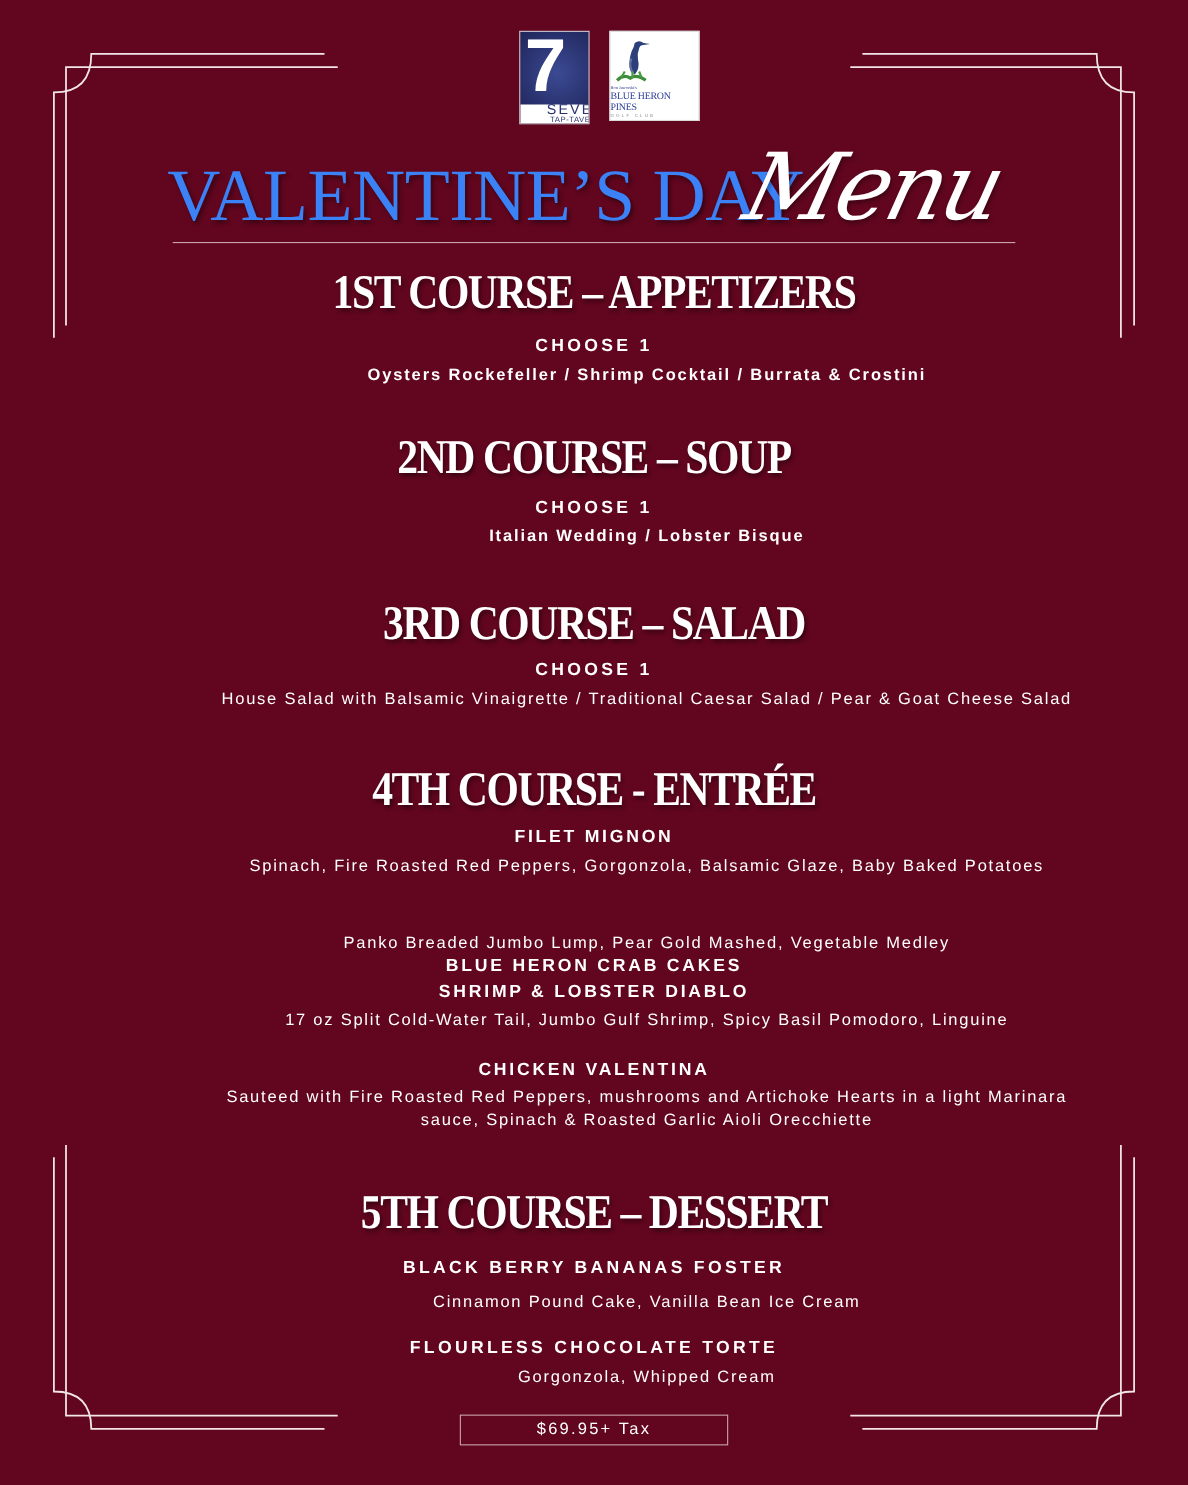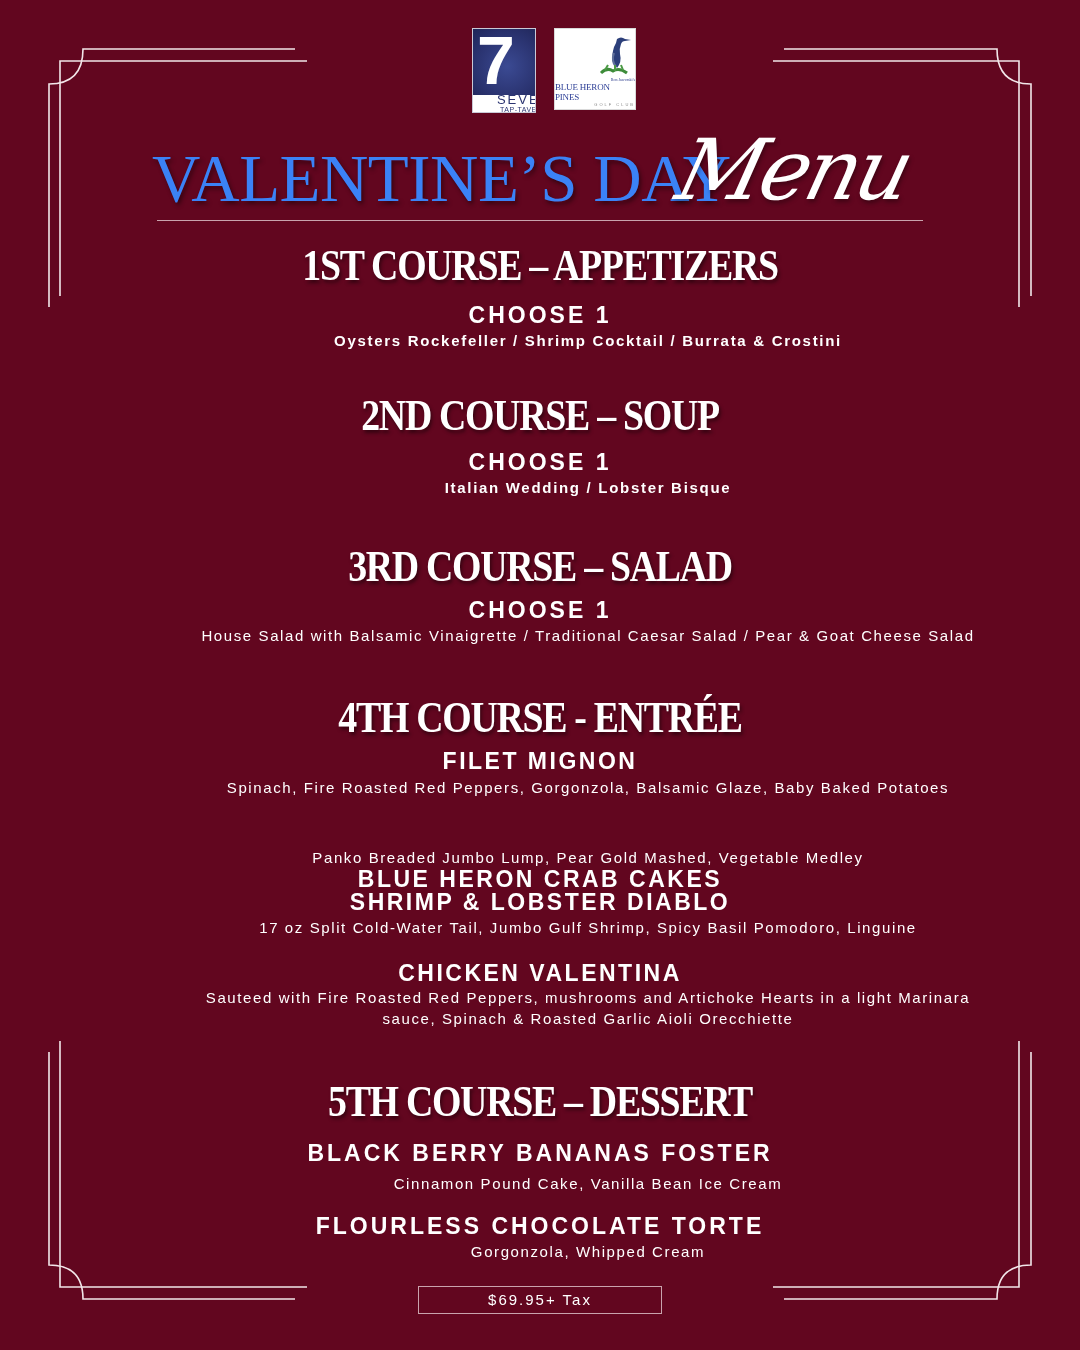--- a/index.html
+++ b/index.html
@@ -22,21 +22,21 @@
       font-weight: bold; font-size: 68px; line-height: 62px; color: #ffffff; letter-spacing: -2px;
     }
     .logo-seven .seven-band {
       position: absolute; left: 0; bottom: 0; width: 100%; height: 17px; background: #ffffff;
       display: flex; flex-direction: column; align-items: center; justify-content: center; padding-left: 20px;
     }
     .logo-seven .seven-word { font-size: 13px; line-height: 12px; color: #2a3370; letter-spacing: 2px; }
     .logo-seven .seven-sub { font-size: 7px; line-height: 8px; color: #2a3370; letter-spacing: 0.5px; }
     .logo-heron {
       width: 82px; height: 82px; background: #ffffff; border: 1px solid #d9d9d9; box-sizing: border-box;
-      display: flex; flex-direction: column; align-items: flex-end; justify-content: flex-start; padding-top: 6px;
+      display: flex; flex-direction: column; align-items: flex-start; justify-content: flex-start; padding-top: 6px;
     }
     .logo-heron svg { display: block; }
     .heron-small { font-family: "Liberation Serif", serif; font-size: 4px; color: #2a3a8a; line-height: 5px; }
     .heron-name { font-family: "Liberation Serif", serif; font-size: 9px; color: #2d3f96; line-height: 10px; letter-spacing: -0.2px; }
     .heron-club { font-size: 4px; color: #888; letter-spacing: 2px; line-height: 6px; }
 
     .title-wrap { position: absolute; top: 120px; left: 140px; width: 800px; height: 120px; }
     .title-main {
       position: absolute; left: 12px; top: 25px;
       font-family: "Liberation Serif", serif; font-size: 67px; letter-spacing: -0.5px;
@@ -52,21 +52,21 @@
 
     .content { position: absolute; left: 0; top: 0; width: 1080px; }
     .course-title {
       position: absolute; left: 0; width: 1080px; text-align: center;
       font-family: "Liberation Serif", serif; font-weight: bold; font-size: 44px; line-height: 50px;
       letter-spacing: -1.5px; transform: scaleX(0.86); transform-origin: center;
       text-shadow: 2px 3px 4px rgba(0,0,0,0.45);
     }
     .label {
       position: absolute; left: 0; width: 1080px; text-align: center;
-      font-family: "Liberation Sans", sans-serif; font-weight: bold; font-size: 23px; line-height: 22px;
+      font-family: "Liberation Sans", sans-serif; font-weight: bold; font-size: 16px; line-height: 22px;
       letter-spacing: 3px;
     }
     .label.cond { letter-spacing: 2.5px; }
     .desc {
       position: absolute; left: 0; width: 1080px; text-align: center;
       font-family: "Liberation Sans", sans-serif; font-size: 15px; line-height: 21px; letter-spacing: 1.6px; margin-left: 48px;
     }
     .desc.bold { font-weight: bold; letter-spacing: 1.7px; }
     .price-box {
       position: absolute; left: 418px; top: 1286px; width: 244px; height: 28px;

